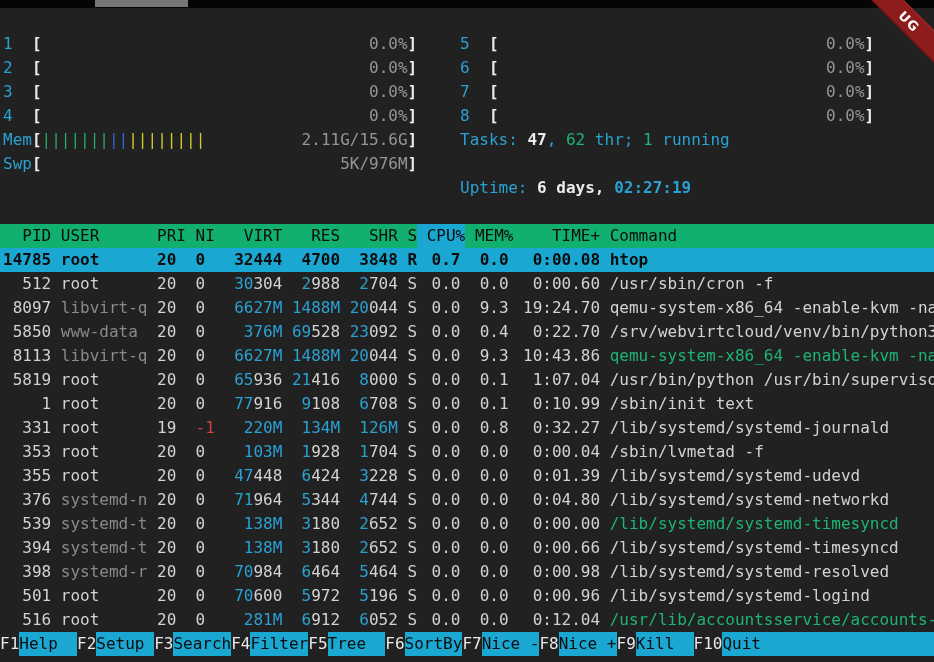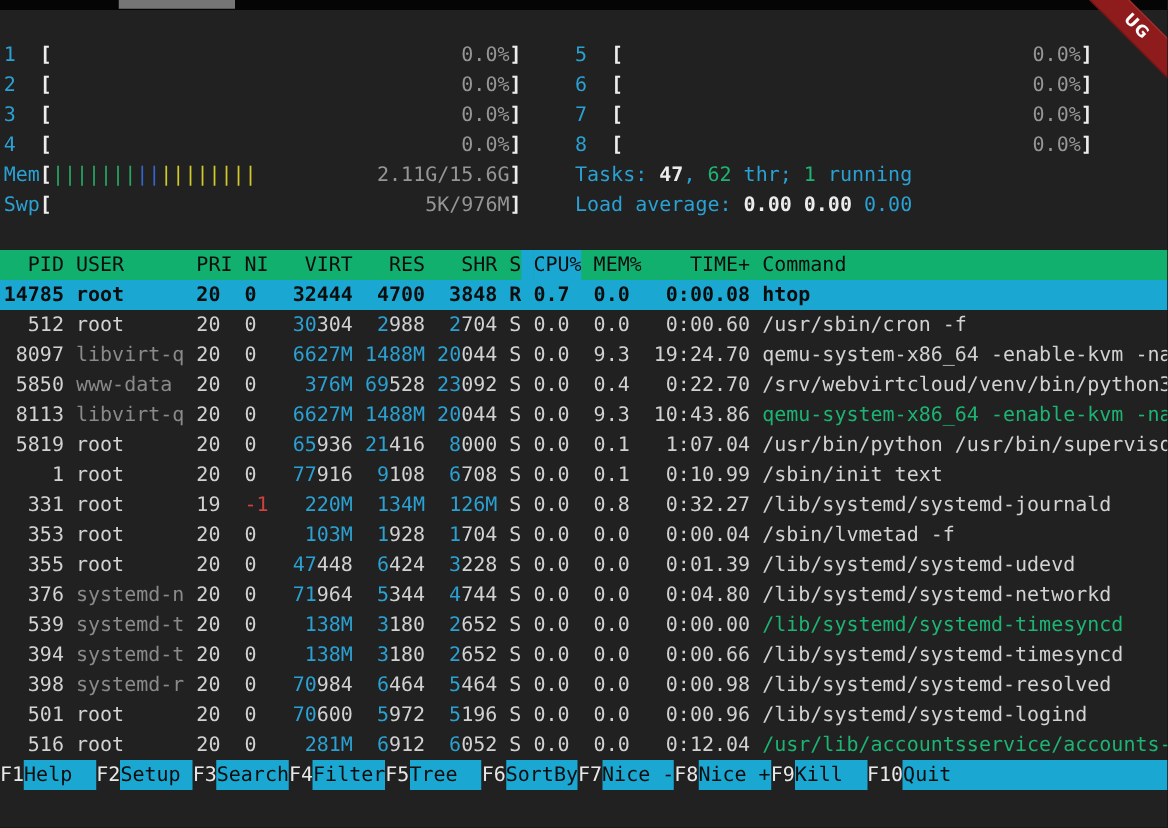--- a/index.html
+++ b/index.html
@@ -33,21 +33,21 @@
   
   .hdr{background:var(--hdrbg);color:var(--black)}
   .hdr .cell{color:var(--black)}
   .sortbg{background:var(--selbg)}
   .row{position:relative;height:24px;white-space:pre;padding-left:3px;overflow:hidden}
   .row.selected{background:var(--selbg)}
   .row.selected span{color:var(--black) !important;font-weight:bold}
   .cell{display:inline-block;white-space:pre;vertical-align:top;overflow:hidden}
   .g{display:inline-block;width:1ch}
   .w5{width:5ch;text-align:right}.w9{width:9ch;text-align:left}.w3{width:3ch;}
-  .w1{width:1ch}.w4{width:4ch;text-align:left}.w8{width:8ch;text-align:right}
+  .w1{width:1ch}.w4{width:4ch;text-align:center}.w8{width:8ch;text-align:right}
   .wcmd{text-align:right}
   
   .fbar{display:flex;height:24px;white-space:pre}
   .fkey{color:#e8e8e8}
   .faction{display:inline-block;width:6ch;background:var(--selbg);color:var(--black);overflow:hidden}
   .faction.fill{flex:1;width:auto}
   
   .ribbon-box{position:absolute;top:0;right:0;width:72px;height:72px;overflow:hidden;pointer-events:none}
   .ribbon{position:absolute;top:10px;right:-30px;width:110px;transform:rotate(45deg);
     background:var(--ribbon);color:#fff;text-align:center;padding:3px 0;
@@ -62,21 +62,22 @@
     <div class="tab"></div>
   </div>
 
   <div class="term">
     <div id="meter-block">
         <div class="line"><span class="mlabel">1  </span><span class="br">[</span><span class="minner"><span></span><span class="mval">0.0%</span></span><span class="br">]</span><span class="rcol"><span class="mlabel">5  </span><span class="br">[</span><span class="minner"><span></span><span class="mval">0.0%</span></span><span class="br">]</span></span></div>
         <div class="line"><span class="mlabel">2  </span><span class="br">[</span><span class="minner"><span></span><span class="mval">0.0%</span></span><span class="br">]</span><span class="rcol"><span class="mlabel">6  </span><span class="br">[</span><span class="minner"><span></span><span class="mval">0.0%</span></span><span class="br">]</span></span></div>
         <div class="line"><span class="mlabel">3  </span><span class="br">[</span><span class="minner"><span></span><span class="mval">0.0%</span></span><span class="br">]</span><span class="rcol"><span class="mlabel">7  </span><span class="br">[</span><span class="minner"><span></span><span class="mval">0.0%</span></span><span class="br">]</span></span></div>
         <div class="line"><span class="mlabel">4  </span><span class="br">[</span><span class="minner"><span></span><span class="mval">0.0%</span></span><span class="br">]</span><span class="rcol"><span class="mlabel">8  </span><span class="br">[</span><span class="minner"><span></span><span class="mval">0.0%</span></span><span class="br">]</span></span></div>
         <div class="line"><span class="mlabel">Mem</span><span class="br">[</span><span class="minner"><span><span class="bar-green">|||||||</span><span class="bar-blue">||</span><span class="bar-yellow">||||||||</span></span><span class="mval">2.11G/15.6G</span></span><span class="br">]</span><span class="rcol"><span class="c-cyan">Tasks: </span><span class="c-bwhite">47</span><span class="c-cyan">, </span><span class="c-bgreen">62</span><span class="c-cyan"> thr; </span><span class="c-bgreen">1</span><span class="c-cyan"> running</span></span></div>
-        <div class="line"><span class="mlabel">Swp</span><span class="br">[</span><span class="minner"><span></span><span class="mval">5K/976M</span></span><span class="br">]</span><span class="rcol"><span class="c-cyan">Load average: </span><span class="c-bwhite">0.00 </span><span class="c-bwhite">0.00 </span><span class="c-cyan">0.00</span></span></div>
+        <div class="line"><span class="mlabel">Swp</span><span class="br">[</span><span class="minner"><span></span><span class="mval">5K/976M</span></span><span class="br">]</span></div>
+        <div class="line"><span class="rcol"><span class="c-cyan">Uptime: </span><span class="c-bwhite">6 days, </span><span class="c-bcyan">02:27:19</span></span></div>
       </div>
     <div class="line"></div>
     <div class="row hdr" id="table-header"><span class="cell w5">PID</span><span class="g"> </span><span class="cell w9">USER</span><span class="g"> </span><span class="cell w3">PRI</span><span class="g"> </span><span class="cell w3">NI</span><span class="g"> </span><span class="cell w5">VIRT</span><span class="g"> </span><span class="cell w5">RES</span><span class="g"> </span><span class="cell w5">SHR</span><span class="g"> </span><span class="cell w1">S</span><span class="g sortbg"> </span><span class="cell w4 sortbg">CPU%</span><span class="g"> </span><span class="cell w4">MEM%</span><span class="g"> </span><span class="cell w8">TIME+</span><span class="g"> </span><span class="cell wcmd">Command</span></div>
     <div id="rows">
         <div class="row selected"><span class="cell w5 c-white">14785</span><span class="g"> </span><span class="cell w9 c-white">root</span><span class="g"> </span><span class="cell w3 c-white">20</span><span class="g"> </span><span class="cell w3 c-white">0</span><span class="g"> </span><span class="cell w5"><span class="c-cyan">32</span><span class="c-white">444</span></span><span class="g"> </span><span class="cell w5"><span class="c-cyan">4</span><span class="c-white">700</span></span><span class="g"> </span><span class="cell w5"><span class="c-cyan">3</span><span class="c-white">848</span></span><span class="g"> </span><span class="cell w1 c-white">R</span><span class="g"> </span><span class="cell w4 c-white">0.7</span><span class="g"> </span><span class="cell w4 c-white">0.0</span><span class="g"> </span><span class="cell w8 c-white">0:00.08</span><span class="g"> </span><span class="cell wcmd c-white">htop</span></div>
         <div class="row"><span class="cell w5 c-white">512</span><span class="g"> </span><span class="cell w9 c-white">root</span><span class="g"> </span><span class="cell w3 c-white">20</span><span class="g"> </span><span class="cell w3 c-white">0</span><span class="g"> </span><span class="cell w5"><span class="c-cyan">30</span><span class="c-white">304</span></span><span class="g"> </span><span class="cell w5"><span class="c-cyan">2</span><span class="c-white">988</span></span><span class="g"> </span><span class="cell w5"><span class="c-cyan">2</span><span class="c-white">704</span></span><span class="g"> </span><span class="cell w1 c-white">S</span><span class="g"> </span><span class="cell w4 c-white">0.0</span><span class="g"> </span><span class="cell w4 c-white">0.0</span><span class="g"> </span><span class="cell w8 c-white">0:00.60</span><span class="g"> </span><span class="cell wcmd c-white">/usr/sbin/cron -f</span></div>
         <div class="row"><span class="cell w5 c-white">8097</span><span class="g"> </span><span class="cell w9 c-gray">libvirt-q</span><span class="g"> </span><span class="cell w3 c-white">20</span><span class="g"> </span><span class="cell w3 c-white">0</span><span class="g"> </span><span class="cell w5"><span class="c-cyan">6627M</span><span class="c-white"></span></span><span class="g"> </span><span class="cell w5"><span class="c-cyan">1488M</span><span class="c-white"></span></span><span class="g"> </span><span class="cell w5"><span class="c-cyan">20</span><span class="c-white">044</span></span><span class="g"> </span><span class="cell w1 c-white">S</span><span class="g"> </span><span class="cell w4 c-white">0.0</span><span class="g"> </span><span class="cell w4 c-white">9.3</span><span class="g"> </span><span class="cell w8 c-white">19:24.70</span><span class="g"> </span><span class="cell wcmd c-white">qemu-system-x86_64 -enable-kvm -na</span></div>
         <div class="row"><span class="cell w5 c-white">5850</span><span class="g"> </span><span class="cell w9 c-gray">www-data</span><span class="g"> </span><span class="cell w3 c-white">20</span><span class="g"> </span><span class="cell w3 c-white">0</span><span class="g"> </span><span class="cell w5"><span class="c-cyan">376M</span><span class="c-white"></span></span><span class="g"> </span><span class="cell w5"><span class="c-cyan">69</span><span class="c-white">528</span></span><span class="g"> </span><span class="cell w5"><span class="c-cyan">23</span><span class="c-white">092</span></span><span class="g"> </span><span class="cell w1 c-white">S</span><span class="g"> </span><span class="cell w4 c-white">0.0</span><span class="g"> </span><span class="cell w4 c-white">0.4</span><span class="g"> </span><span class="cell w8 c-white">0:22.70</span><span class="g"> </span><span class="cell wcmd c-white">/srv/webvirtcloud/venv/bin/python3</span></div>
         <div class="row"><span class="cell w5 c-white">8113</span><span class="g"> </span><span class="cell w9 c-gray">libvirt-q</span><span class="g"> </span><span class="cell w3 c-white">20</span><span class="g"> </span><span class="cell w3 c-white">0</span><span class="g"> </span><span class="cell w5"><span class="c-cyan">6627M</span><span class="c-white"></span></span><span class="g"> </span><span class="cell w5"><span class="c-cyan">1488M</span><span class="c-white"></span></span><span class="g"> </span><span class="cell w5"><span class="c-cyan">20</span><span class="c-white">044</span></span><span class="g"> </span><span class="cell w1 c-white">S</span><span class="g"> </span><span class="cell w4 c-white">0.0</span><span class="g"> </span><span class="cell w4 c-white">9.3</span><span class="g"> </span><span class="cell w8 c-white">10:43.86</span><span class="g"> </span><span class="cell wcmd c-green">qemu-system-x86_64 -enable-kvm -na</span></div>
         <div class="row"><span class="cell w5 c-white">5819</span><span class="g"> </span><span class="cell w9 c-white">root</span><span class="g"> </span><span class="cell w3 c-white">20</span><span class="g"> </span><span class="cell w3 c-white">0</span><span class="g"> </span><span class="cell w5"><span class="c-cyan">65</span><span class="c-white">936</span></span><span class="g"> </span><span class="cell w5"><span class="c-cyan">21</span><span class="c-white">416</span></span><span class="g"> </span><span class="cell w5"><span class="c-cyan">8</span><span class="c-white">000</span></span><span class="g"> </span><span class="cell w1 c-white">S</span><span class="g"> </span><span class="cell w4 c-white">0.0</span><span class="g"> </span><span class="cell w4 c-white">0.1</span><span class="g"> </span><span class="cell w8 c-white">1:07.04</span><span class="g"> </span><span class="cell wcmd c-white">/usr/bin/python /usr/bin/superviso</span></div>

